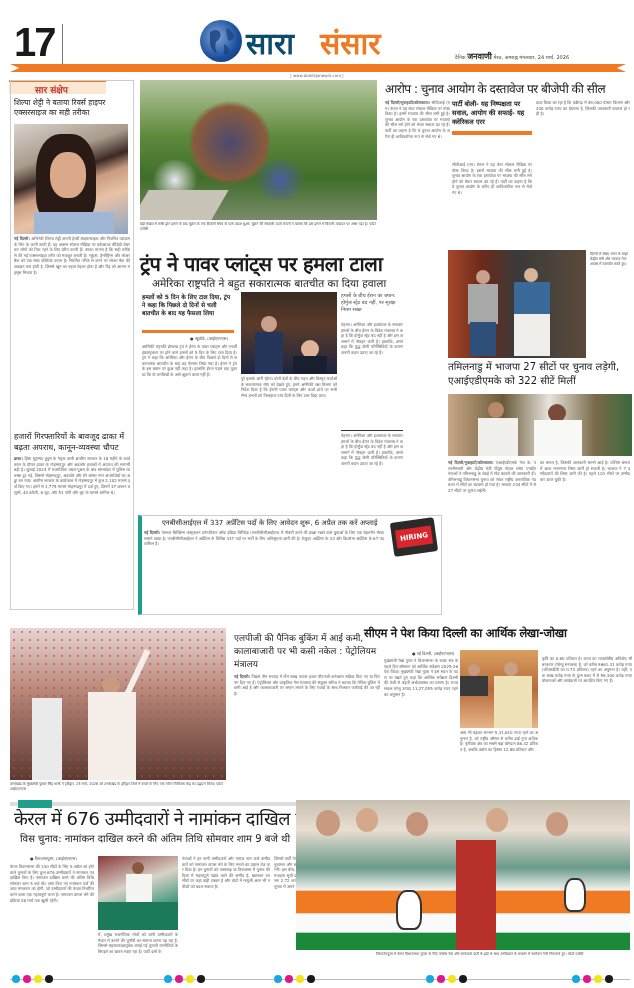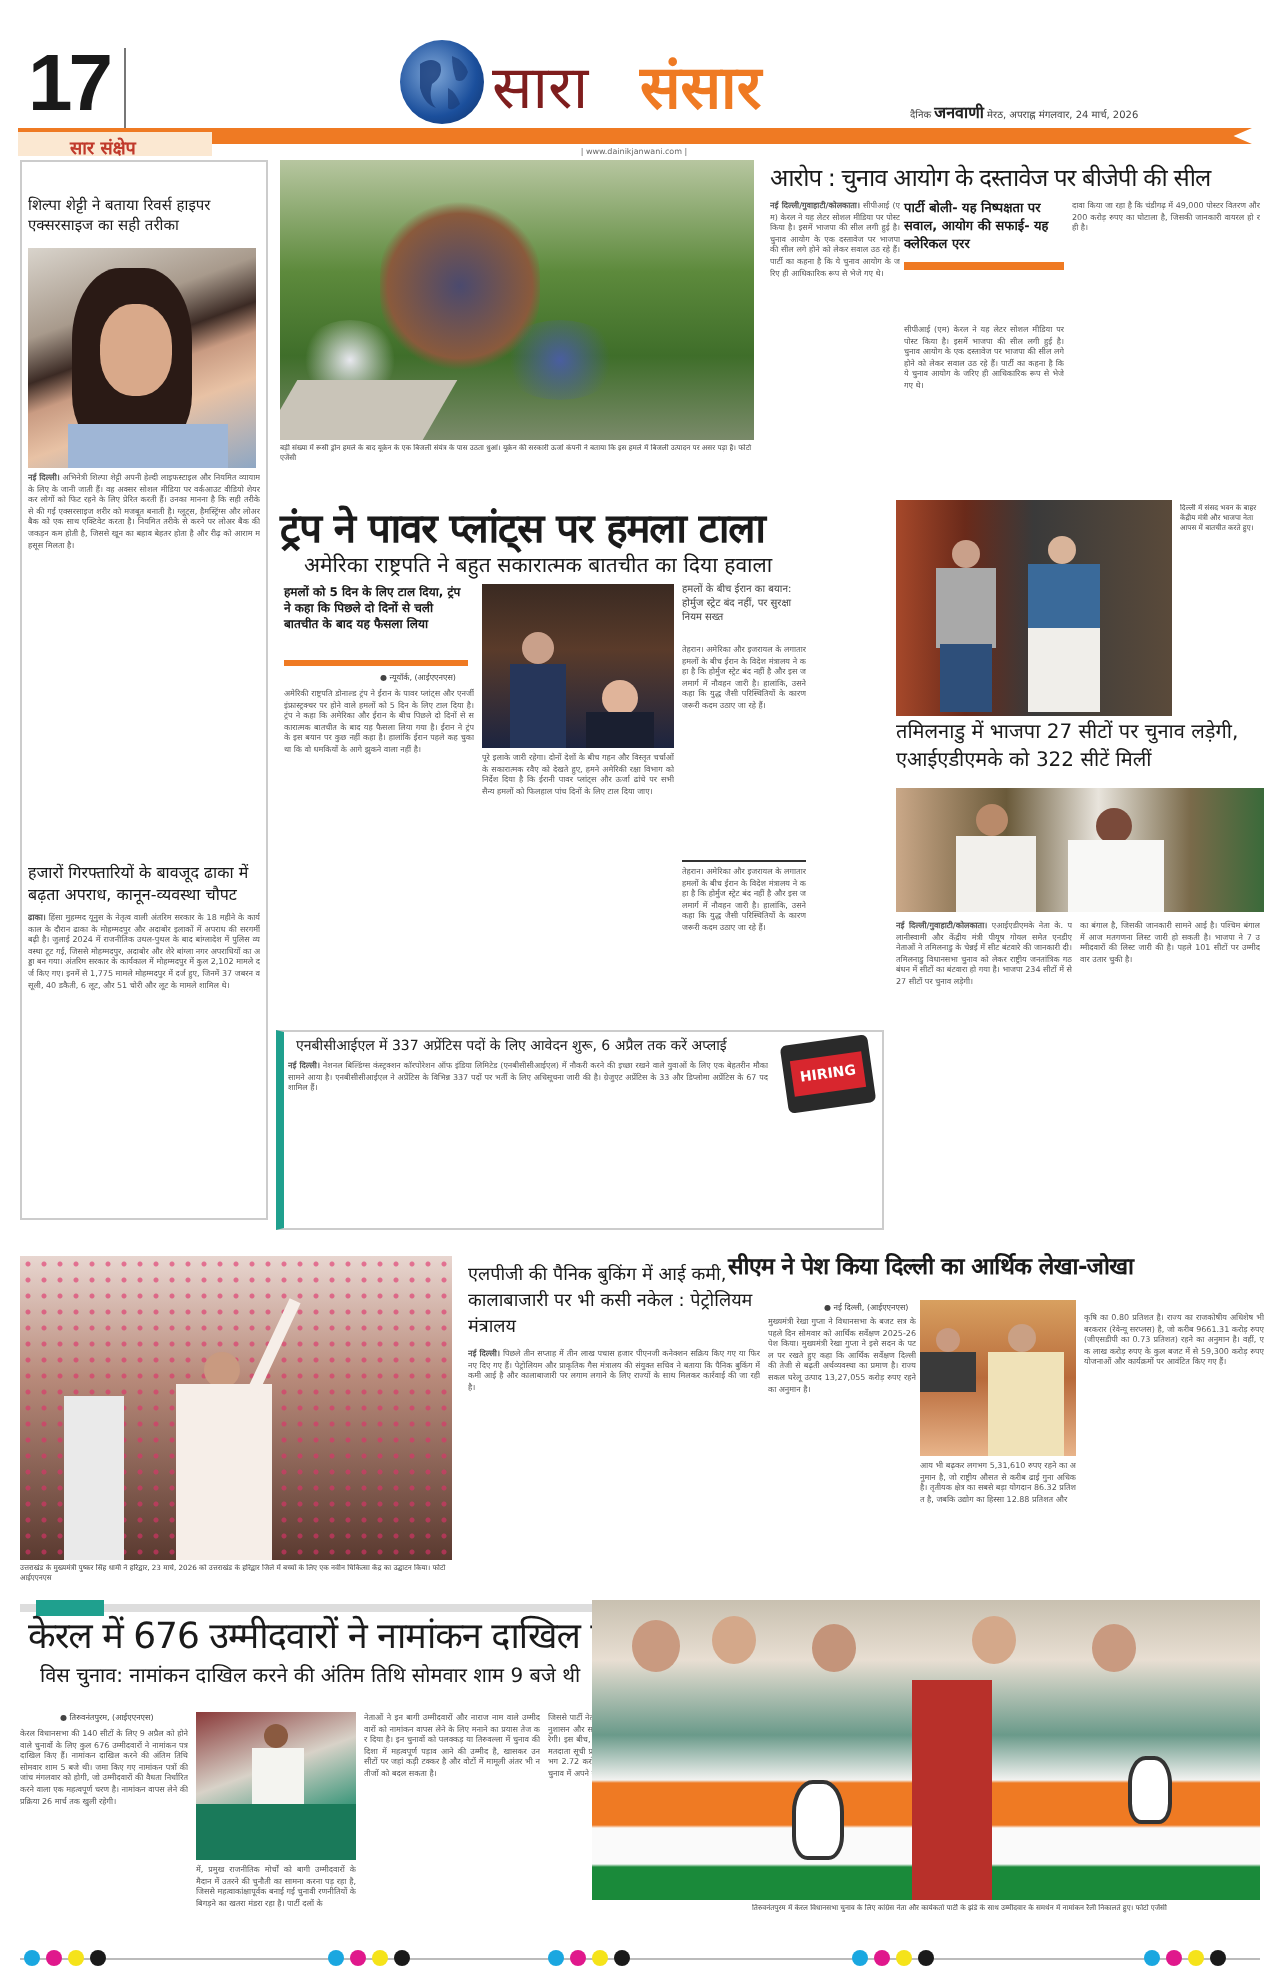--- a/index.html
+++ b/index.html
@@ -6,28 +6,28 @@
 body{width:634px;height:988px;background:#fff;font-family:"DejaVu Sans",sans-serif;color:#222;position:relative;overflow:hidden}
 .abs{position:absolute}
 .txt{font-size:4px;line-height:5.6px;color:#555;text-align:justify;overflow:hidden;word-break:break-all}
 .hl{font-family:"DejaVu Sans",sans-serif;color:#1a1a1a;font-weight:bold}
 .photo{overflow:hidden}
 .cap{font-size:3.6px;line-height:4.8px;color:#444;overflow:hidden}
 
 #pnum{left:14px;top:20px;font-size:40px;font-weight:bold;color:#1a1a1a;font-family:"Liberation Sans",sans-serif;letter-spacing:-2px}
 #pnum-rule{left:62px;top:24px;width:1px;height:40px;background:#777}
 #globe{left:200px;top:20px;width:42px;height:42px;border-radius:50%;background:radial-gradient(circle at 40% 40%,#7fa7d8,#1b4f9c 60%,#0e2f66);}
-#brand1{left:246px;top:22px;font-size:30px;font-weight:normal;color:#7f1d1d}
+#brand1{left:246px;top:22px;font-size:30px;font-weight:bold;color:#0c4a6e}
 #brand2{left:320px;top:22px;font-size:30px;font-weight:bold;color:#ef7a23}
 #dateline{left:455px;top:50px;font-size:5px;color:#444}
 #dateline b{font-size:8px;color:#222}
 #bar{left:10px;top:64px;width:616px;height:8px;background:#ef7a23;clip-path:polygon(0 0,100% 0,98.5% 50%,100% 100%,0 100%,1.5% 50%)}
 #url{left:0;top:73px;width:634px;text-align:center;font-size:4px;color:#666}
 
-#sar-head{left:9px;top:64px;width:97px;height:14px;background:#fbe8d2;border-top:2px solid #ef7a23}
+#sar-head{left:9px;top:80px;width:97px;height:14px;background:#fbe8d2;border-top:2px solid #ef7a23}
 #sar-head span{position:absolute;left:26px;top:1px;font-size:9px;color:#c0392b;font-weight:bold}
 </style>
 </head>
 <body>
 
 <div class="abs" id="pnum">17</div>
 <div class="abs" id="pnum-rule"></div>
 <div class="abs" id="globe">
   <svg width="42" height="42" viewBox="0 0 42 42">
       <path d="M10 12 q6 -4 10 0 q2 6 -4 10 q-2 8 2 12 q-6 -2 -8 -10 z" fill="#1a3d7a" opacity=".8"></path>
@@ -108,21 +108,21 @@
 <div class="abs photo" style="left:448px;top:394px;width:184px;height:62px;background:linear-gradient(90deg,#caa888 0%,#6a5a3a 30%,#e8e4dc 55%,#7a6a4a 80%,#3a6a3a 100%)">
   <div style="position:absolute;left:40px;top:8px;width:16px;height:16px;border-radius:50%;background:#b98a6a"></div>
   <div style="position:absolute;left:30px;top:24px;width:40px;height:38px;background:#f2f0ec"></div>
   <div style="position:absolute;left:100px;top:10px;width:18px;height:18px;border-radius:50%;background:#7a4a3a"></div>
   <div style="position:absolute;left:86px;top:26px;width:48px;height:36px;background:#f8f8f6"></div>
 </div>
 <div class="abs txt" style="left:448px;top:460px;width:88px;height:170px"><b>नई दिल्ली/गुवाहाटी/कोलकाता।</b> <span>एआईएडीएमके नेता के. पलानीस्वामी और केंद्रीय मंत्री पीयूष गोयल समेत एनडीए नेताओं ने तमिलनाडु के चेन्नई में सीट बंटवारे की जानकारी दी। तमिलनाडु विधानसभा चुनाव को लेकर राष्ट्रीय जनतांत्रिक गठबंधन में सीटों का बंटवारा हो गया है। भाजपा 234 सीटों में से 27 सीटों पर चुनाव लड़ेगी।</span></div>
 <div class="abs txt" style="left:540px;top:460px;width:90px;height:170px">का बंगाल है, जिसकी जानकारी सामने आई है। पश्चिम बंगाल में आज मतगणना लिस्ट जारी हो सकती है। भाजपा ने 7 उम्मीदवारों की लिस्ट जारी की है। पहले 101 सीटों पर उम्मीदवार उतार चुकी है।</div>
 
 <div class="abs" style="left:138px;top:515px;width:304px;height:100px;border:1px solid #ccc;border-left:4px solid #1fa08e"></div>
-<div class="abs" style="left:148px;top:518px;width:240px;font-size:7px;line-height:10px;color:#222;white-space:nowrap">एनबीसीआईएल में 337 अप्रेंटिस पदों के लिए आवेदन शुरू, 6 अप्रैल तक करें अप्लाई</div>
+<div class="abs" style="left:162px;top:518px;width:240px;font-size:7px;line-height:10px;color:#222;white-space:nowrap">एनबीसीआईएल में 337 अप्रेंटिस पदों के लिए आवेदन शुरू, 6 अप्रैल तक करें अप्लाई</div>
 <div class="abs txt" style="left:144px;top:530px;width:240px;height:80px"><b>नई दिल्ली।</b> <span>नेशनल बिल्डिंग्स कंस्ट्रक्शन कॉरपोरेशन ऑफ इंडिया लिमिटेड (एनबीसीसीआईएल) में नौकरी करने की इच्छा रखने वाले युवाओं के लिए एक बेहतरीन मौका सामने आया है। एनबीसीसीआईएल ने अप्रेंटिस के विभिन्न 337 पदों पर भर्ती के लिए अधिसूचना जारी की है। ग्रेजुएट अप्रेंटिस के 33 और डिप्लोमा अप्रेंटिस के 67 पद शामिल हैं।</span></div>
 <div class="abs" style="left:392px;top:520px;width:44px;height:34px;background:#2a2a2a;border-radius:3px;transform:rotate(-8deg)">
   <div style="position:absolute;left:4px;top:8px;width:36px;height:18px;background:#d8262e;color:#fff;font-size:7px;font-weight:bold;text-align:center;line-height:18px">HIRING</div>
 </div>
 
 <div class="abs photo" style="left:10px;top:628px;width:216px;height:152px;background:linear-gradient(180deg,#e8d6d0 0%,#b88a7a 40%,#5a3a30 100%)">
   <div style="position:absolute;inset:0;background-image:radial-gradient(#e0306a 1px,transparent 1.5px);background-size:8px 8px;opacity:.6"></div>
   <div style="position:absolute;left:92px;top:48px;width:18px;height:18px;border-radius:50%;background:#c99a80"></div>
   <div style="position:absolute;left:78px;top:64px;width:48px;height:88px;background:#f6eee8"></div>
   <div style="position:absolute;left:124px;top:20px;width:6px;height:50px;background:#f6eee8;transform:rotate(25deg)"></div>

